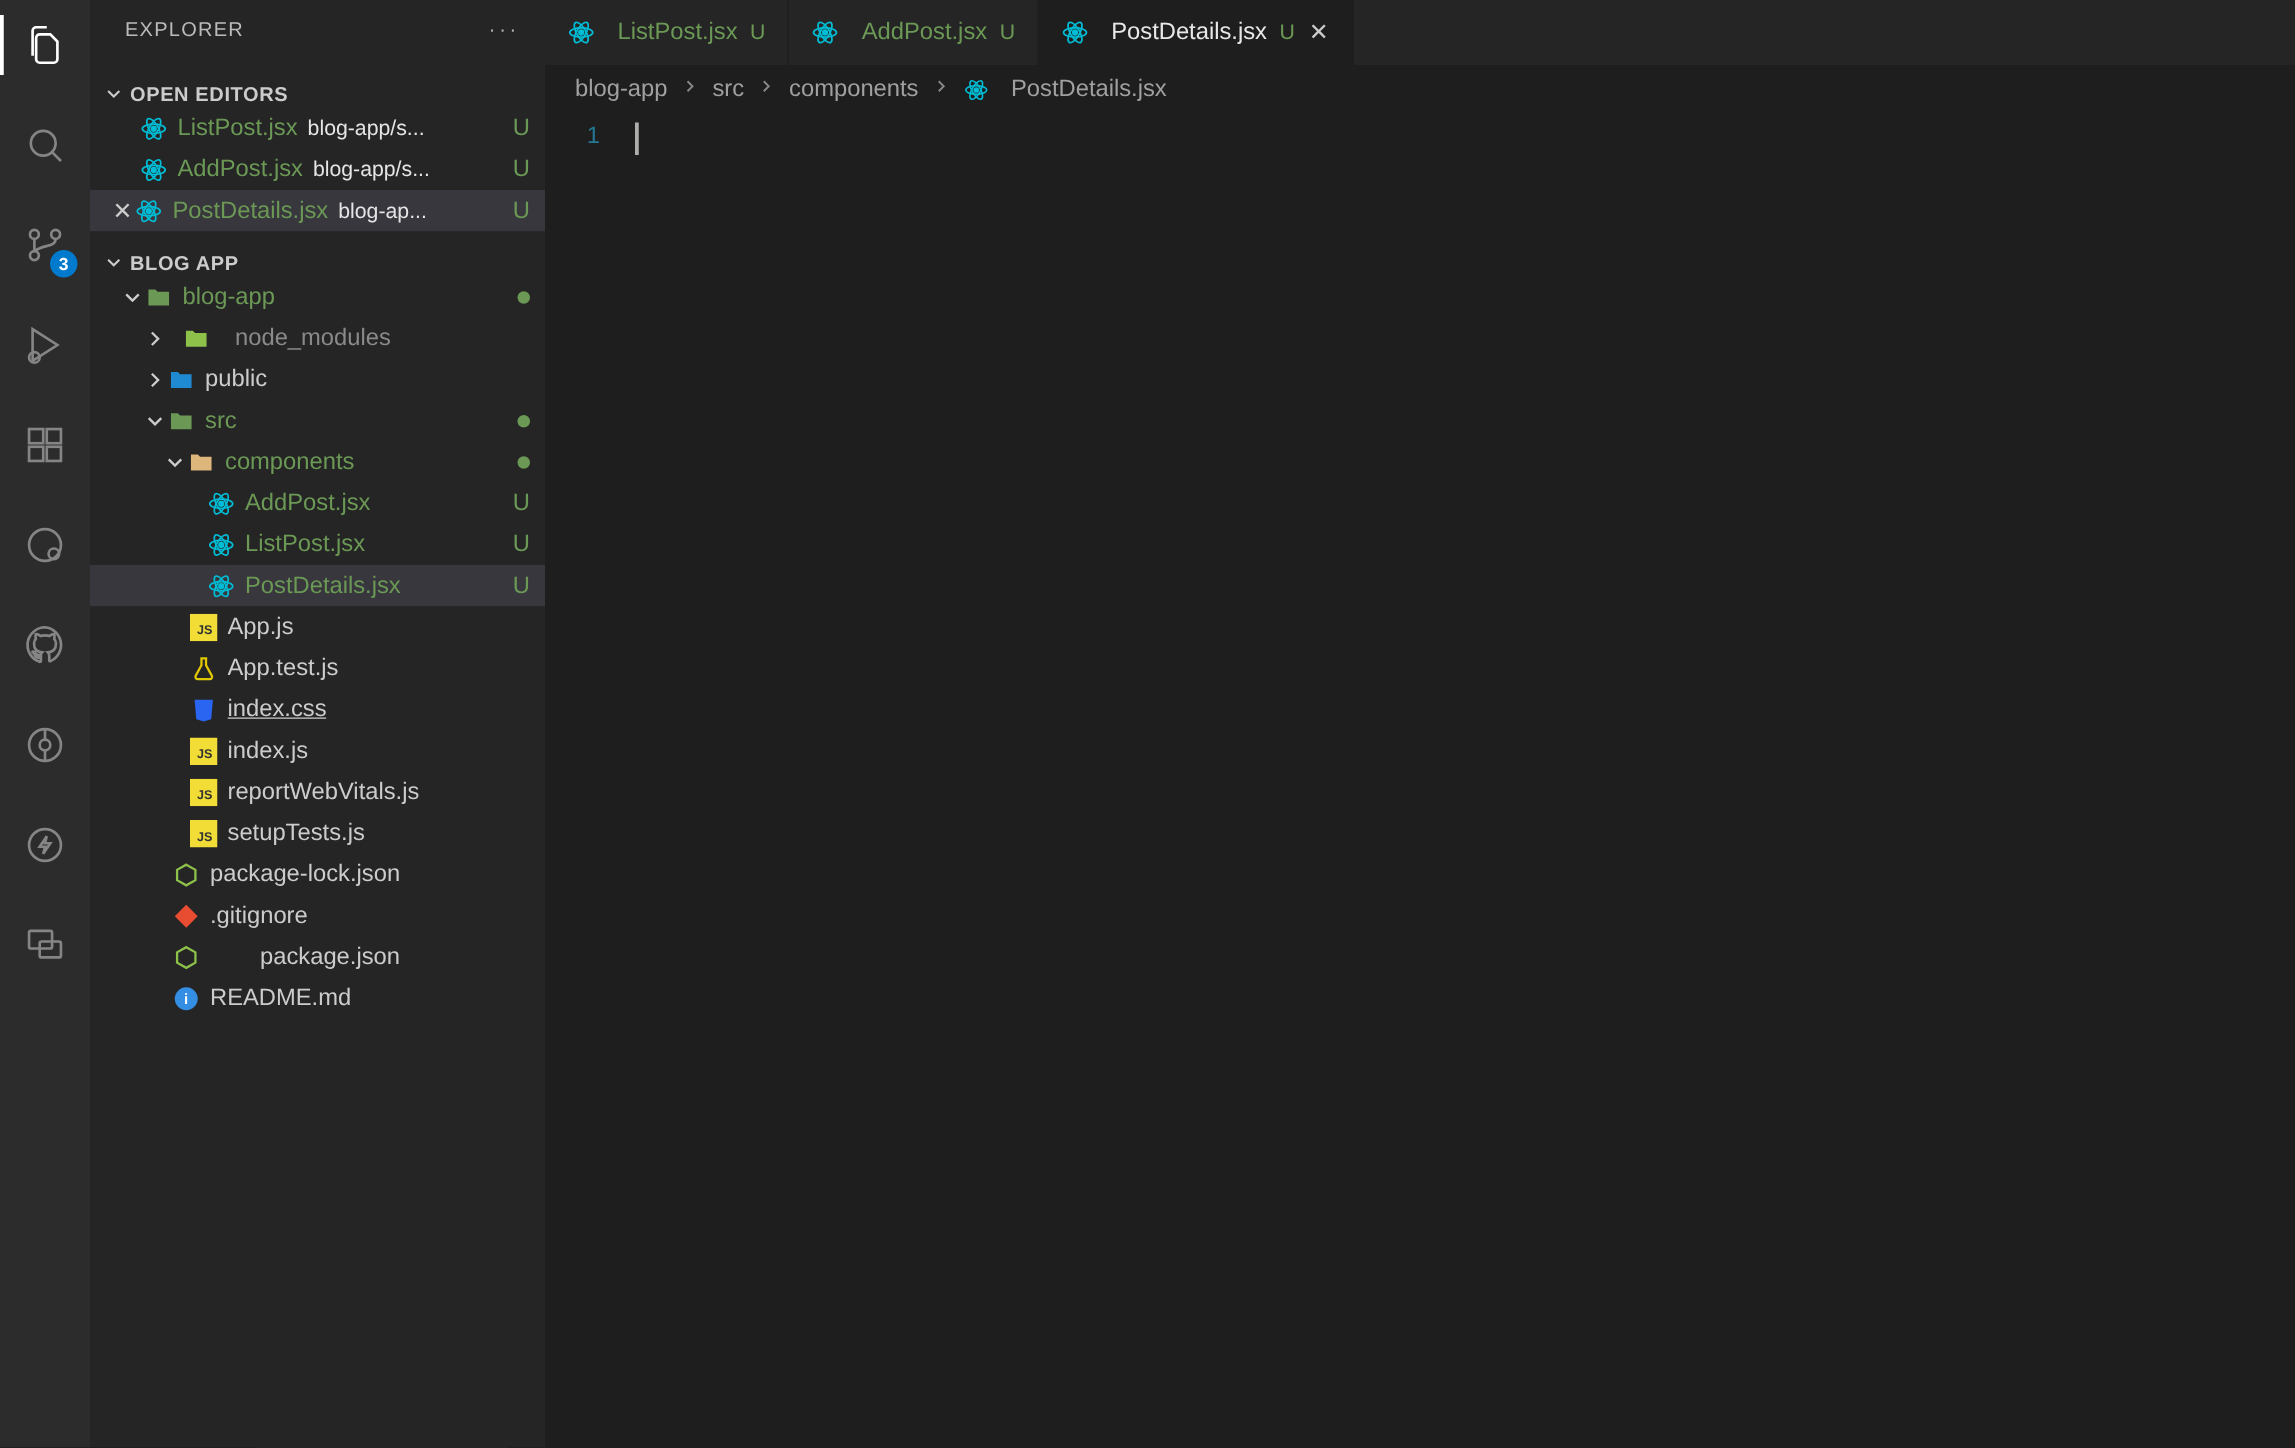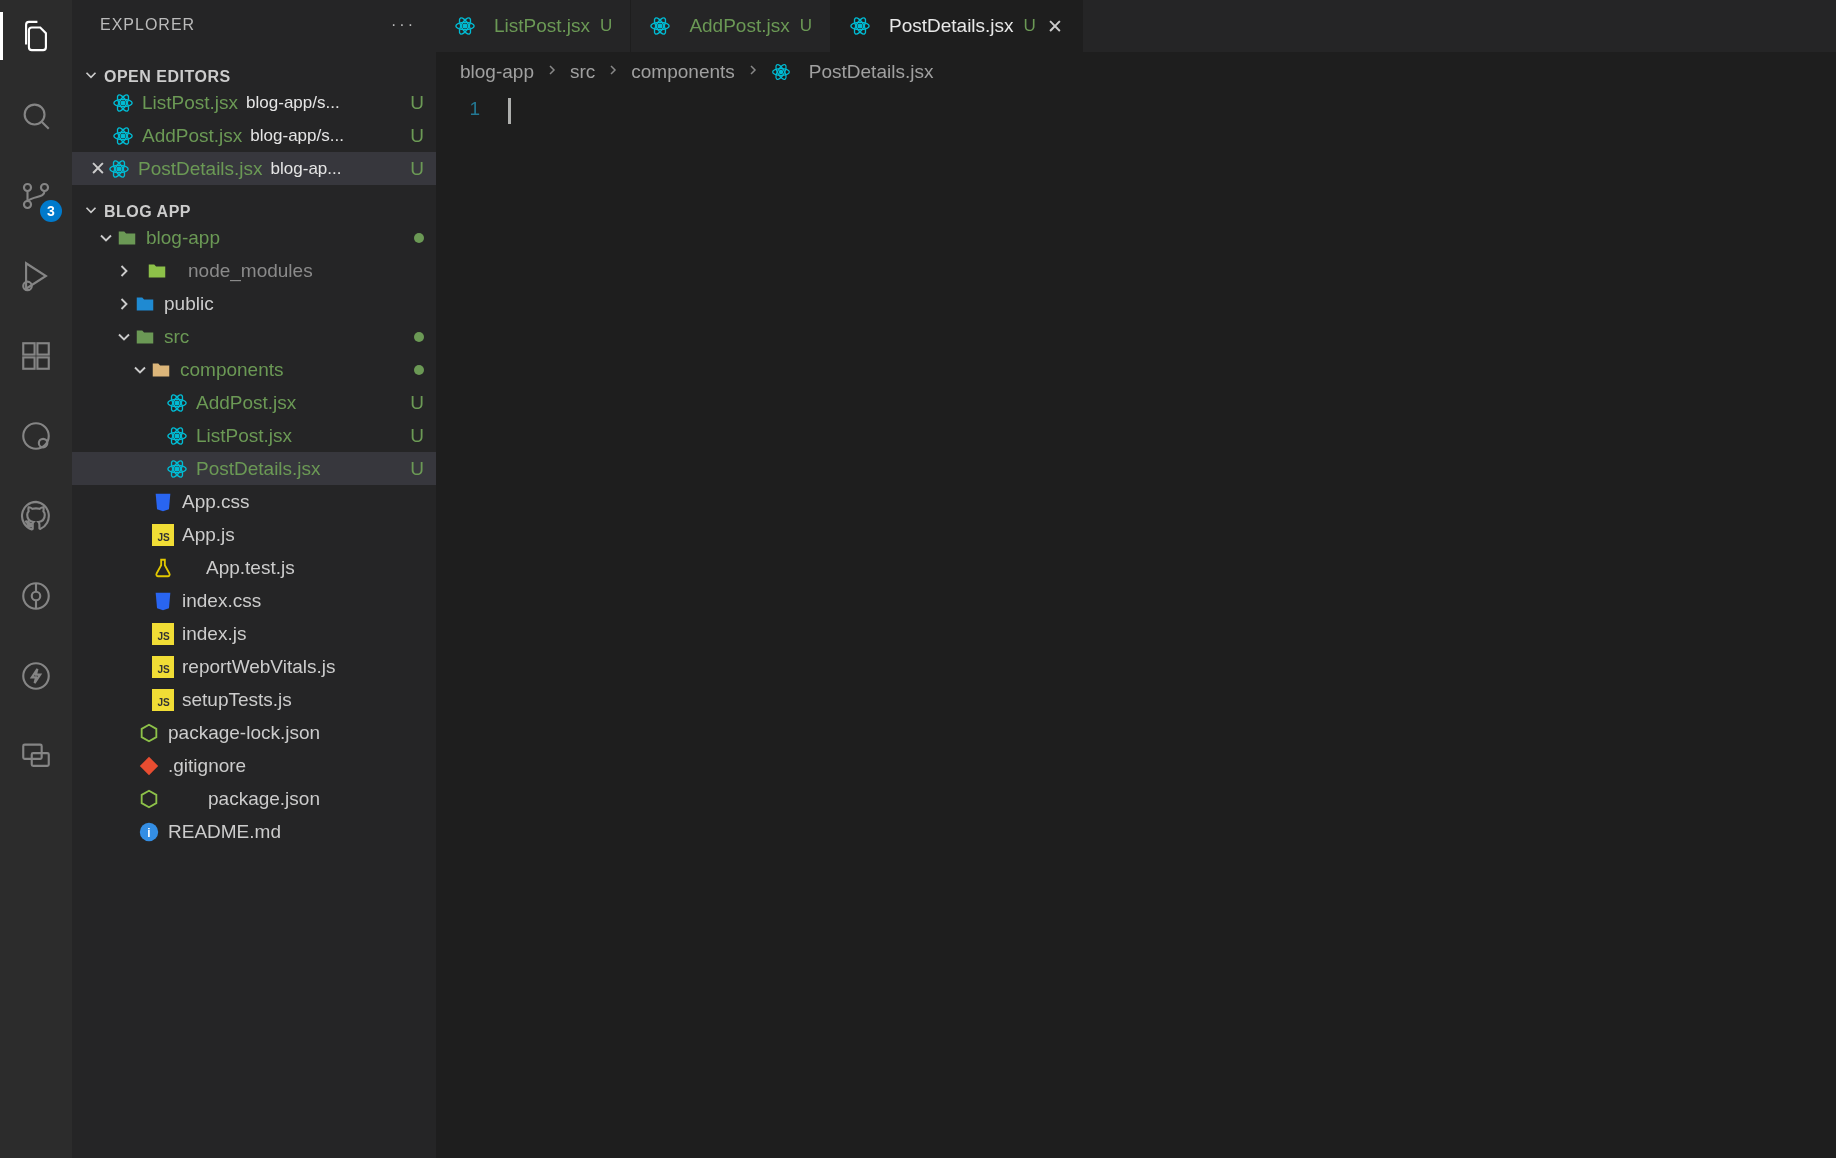--- a/index.html
+++ b/index.html
@@ -396,44 +396,36 @@
             <ellipse cx="12" cy="12" rx="10" ry="4" transform="rotate(60 12 12)"></ellipse>
             <ellipse cx="12" cy="12" rx="10" ry="4" transform="rotate(-60 12 12)"></ellipse>
           </svg>
         </span>
       <span class="label-text git-name">PostDetails.jsx</span>
       <span class="status-u">U</span>
     </div>
 
     <div class="tree-row" style="padding-left:80px;">
       <span class="file-icon">
-          <svg viewBox="0 0 24 24" fill="#2965f1">
-            <path d="M4 3h16l-1.5 17L12 22l-6.5-2z"></path>
-          </svg>
-        </span>
-      <span class="label-text">App.css</span>
-    </div>
-    <div class="tree-row" style="padding-left:80px;">
-      <span class="file-icon">
           <svg viewBox="0 0 24 24">
             <rect width="24" height="24" fill="#f1dd35"></rect>
             <text x="6" y="18" font-size="11" font-weight="700" fill="#333">JS</text>
           </svg>
         </span>
       <span class="label-text">App.js</span>
     </div>
-    <div class="tree-row" style="padding-left:80px;gap:24px;">
+    <div class="tree-row" style="padding-left:80px;">
       <span class="file-icon">
           <svg viewBox="0 0 24 24" fill="none" stroke="#e2c800" stroke-width="2">
             <path d="M9 3h6M10 3v6l-5 9a2 2 0 0 0 2 3h10a2 2 0 0 0 2-3l-5-9V3"></path>
           </svg>
         </span>
       <span class="label-text">App.test.js</span>
     </div>
-    <div class="tree-row" style="padding-left:80px;">
+    <div class="tree-row" style="padding-left:80px;text-decoration:underline;">
       <span class="file-icon">
           <svg viewBox="0 0 24 24" fill="#2965f1">
             <path d="M4 3h16l-1.5 17L12 22l-6.5-2z"></path>
           </svg>
         </span>
       <span class="label-text">index.css</span>
     </div>
     <div class="tree-row" style="padding-left:80px;">
       <span class="file-icon">
           <svg viewBox="0 0 24 24">

